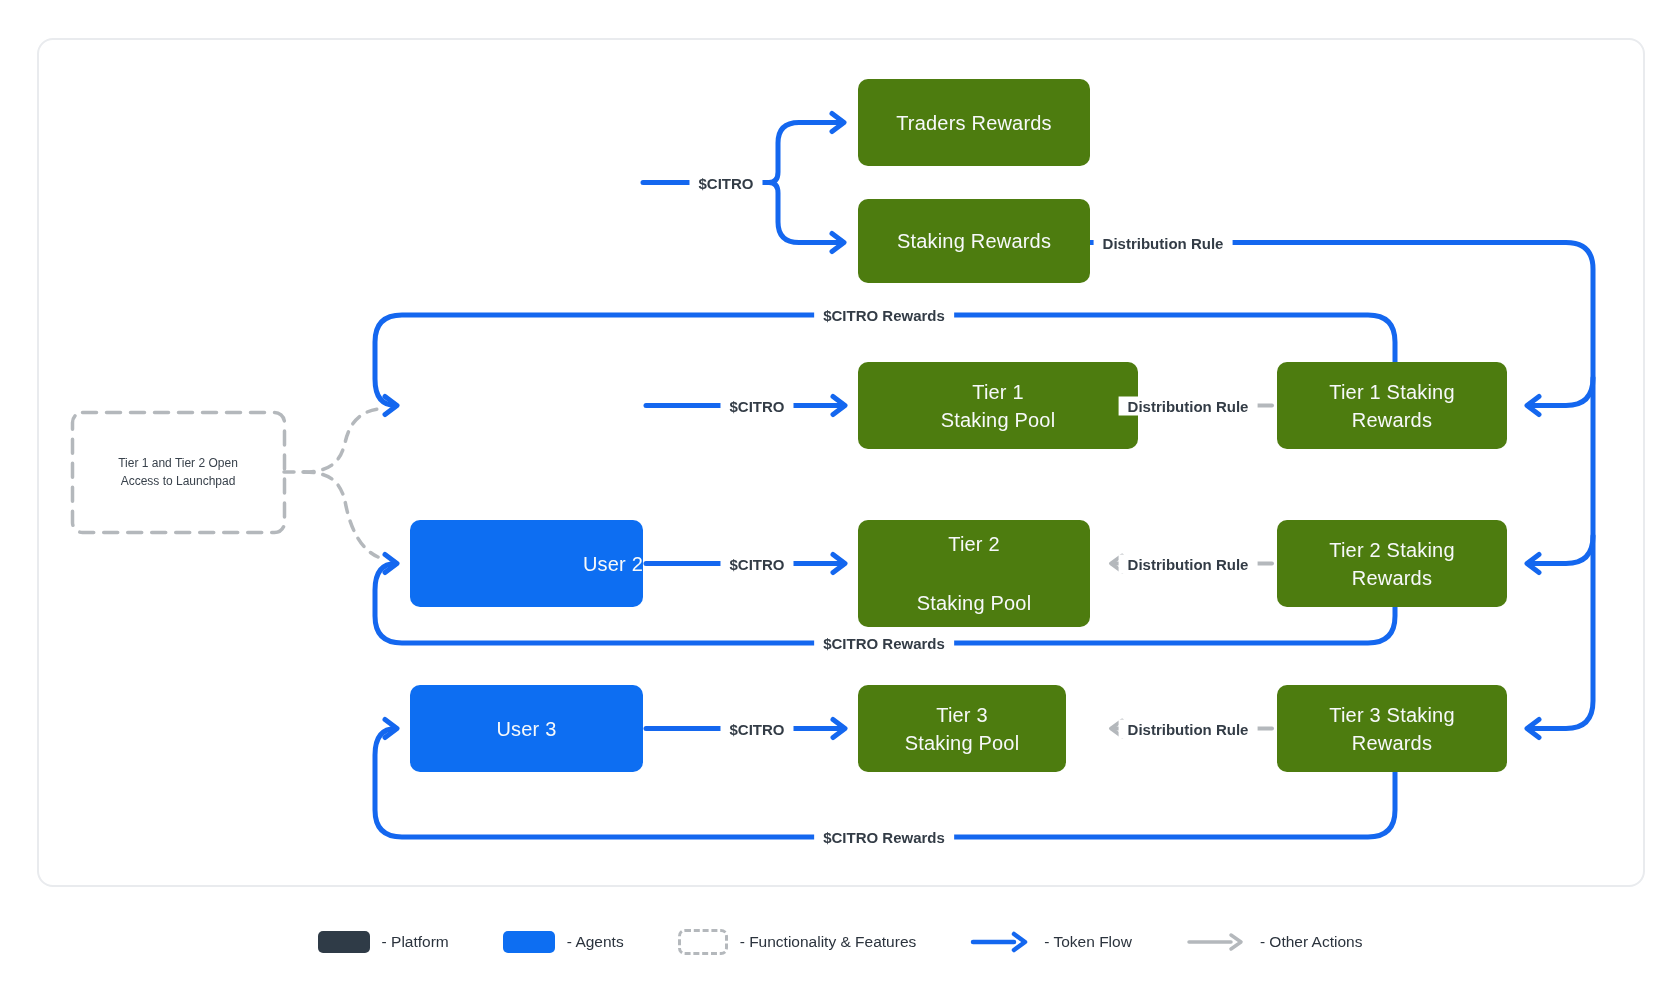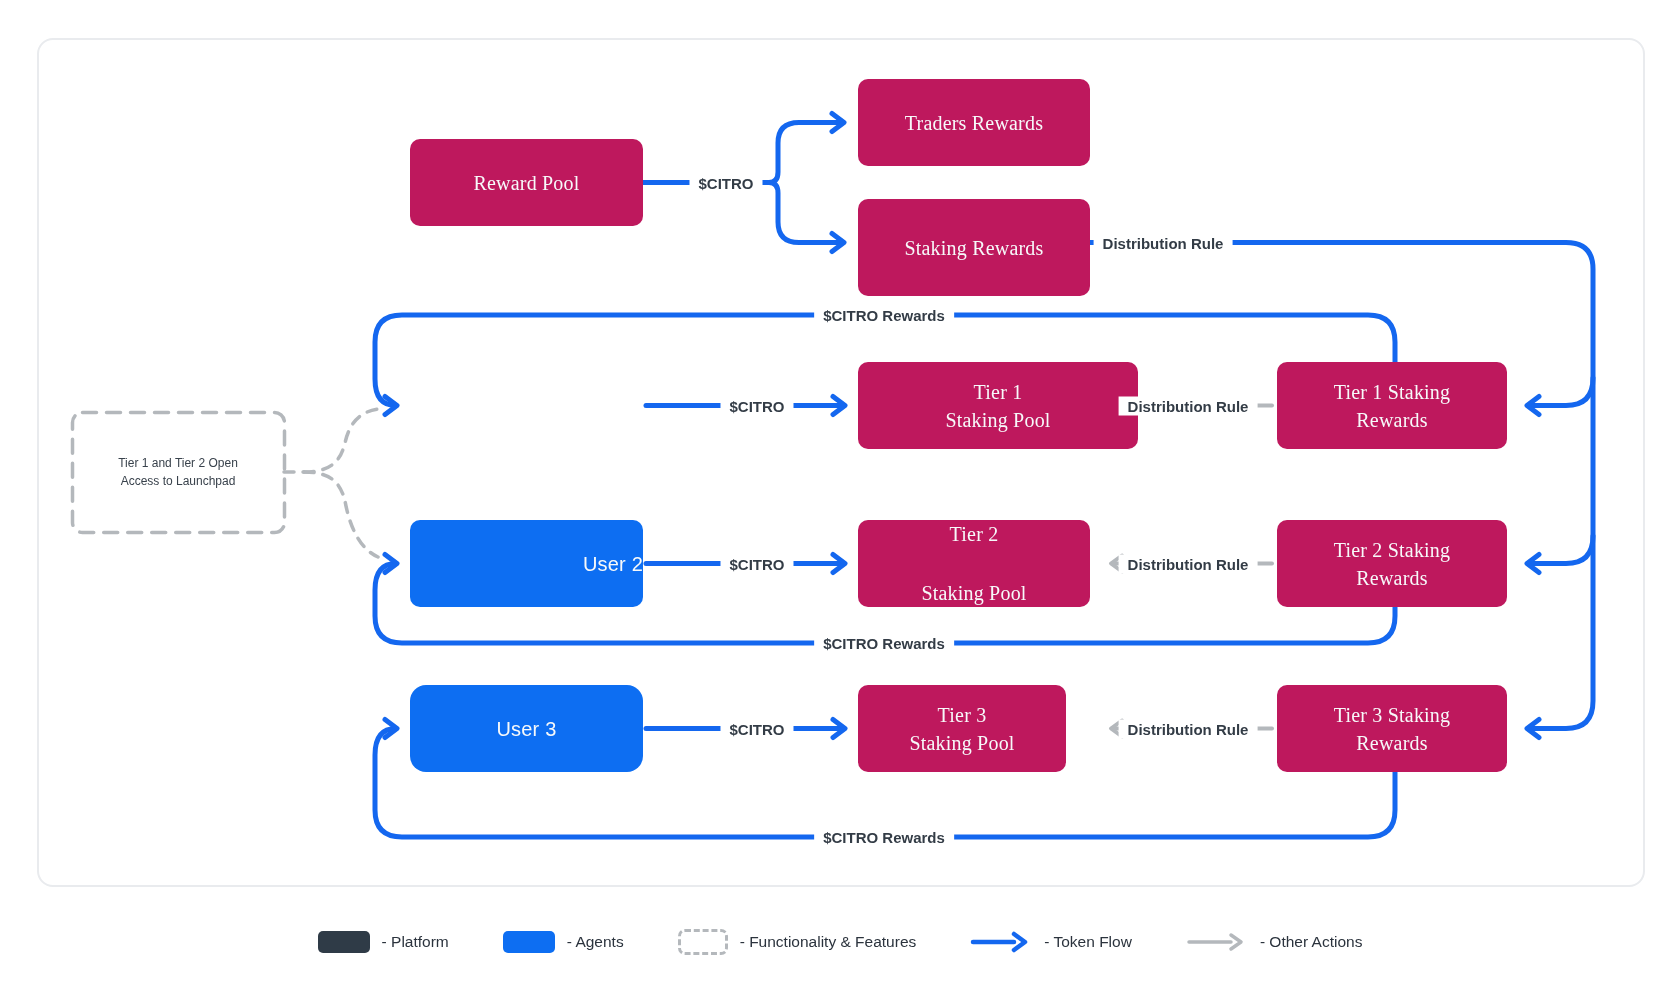--- a/index.html
+++ b/index.html
@@ -10,21 +10,21 @@
   .card{
     position:absolute;left:37px;top:38px;width:1604px;height:845px;
     background:#ffffff;border:2px solid #e9ebee;border-radius:16px;
   }
   .wires{position:absolute;left:0;top:0;width:1680px;height:992px;}
   .node{
     position:absolute;display:flex;flex-direction:column;align-items:center;justify-content:center;
     border-radius:10px;color:#f7f9fa;font-size:20px;font-weight:500;line-height:1.4;
     text-align:center;letter-spacing:.2px;
   }
-  .node.platform{background:#be185d;font-family:Liberation Serif, serif;}
+  .node.platform{background:#4d7c0f;}
   .node.agent{background:#0d6ef2;}
   .lbl{
     position:absolute;transform:translate(-50%,-50%);
     background:#ffffff;padding:1px 9px;white-space:nowrap;
     font-size:15px;font-weight:600;color:#333c46;
   }
   .note-text{
     position:absolute;transform:translate(-50%,-50%);
     width:200px;text-align:center;font-size:12px;font-weight:500;color:#39424c;line-height:1.5;
   }
@@ -79,52 +79,49 @@
     </g>
 
     <g stroke="#b4b8bc" stroke-width="3.5" fill="none" stroke-linecap="round">
       <rect x="72.5" y="412.5" width="212" height="120" rx="10" fill="#ffffff" stroke-dasharray="14 10"></rect>
       <path d="M284,472 H304" stroke-dasharray="10 9"></path>
       <path d="M304,472 C334,472 341,458 345,443 C349,425 358,412 378,409" stroke-dasharray="10 9"></path>
       <path d="M304,472 C334,472 341,486 345,501 C349,523 358,548 378,557" stroke-dasharray="10 9"></path>
     </g>
   </svg>
 
-  <div class="node platform" style="left:410px;top:139px;width:233px;height:87px;">
-    <span>Reward Pool</span>
-  </div>
   <div class="node platform" style="left:858px;top:79px;width:232px;height:87px;">
     <span>Traders Rewards</span>
   </div>
-  <div class="node platform" style="left:858px;top:199px;width:232px;height:97px;">
+  <div class="node platform" style="left:858px;top:199px;width:232px;height:84px;">
     <span>Staking Rewards</span>
   </div>
 
   <div class="node platform" style="left:858px;top:362px;width:280px;height:87px;">
     <span>Tier 1</span>
     <span>Staking Pool</span>
   </div>
   <div class="node platform" style="left:1277px;top:362px;width:230px;height:87px;">
     <span>Tier 1 Staking</span>
     <span>Rewards</span>
   </div>
 
   <div class="node agent" style="left:410px;top:520px;width:233px;height:87px;align-items:flex-end;">
     <span>User 2</span>
   </div>
-  <div class="node platform" style="left:858px;top:520px;width:232px;height:87px;gap:31px;">
+  <div class="node platform" style="left:858px;top:520px;width:232px;height:107px;gap:31px;">
     <span>Tier 2</span>
     <span>Staking Pool</span>
   </div>
   <div class="node platform" style="left:1277px;top:520px;width:230px;height:87px;">
     <span>Tier 2 Staking</span>
     <span>Rewards</span>
   </div>
 
-  <div class="node agent" style="left:410px;top:685px;width:233px;height:87px;border-radius:16px;">
+  <div class="node agent" style="left:410px;top:685px;width:233px;height:87px;">
     <span>User 3</span>
   </div>
   <div class="node platform" style="left:858px;top:685px;width:208px;height:87px;">
     <span>Tier 3</span>
     <span>Staking Pool</span>
   </div>
   <div class="node platform" style="left:1277px;top:685px;width:230px;height:87px;justify-content:center;">
     <span>Tier 3 Staking</span>
     <span>Rewards</span>
   </div>

